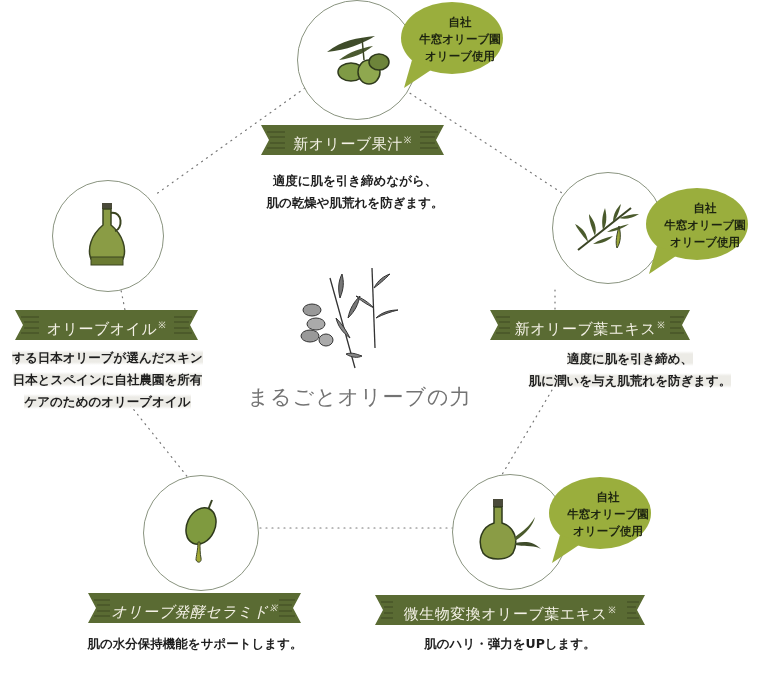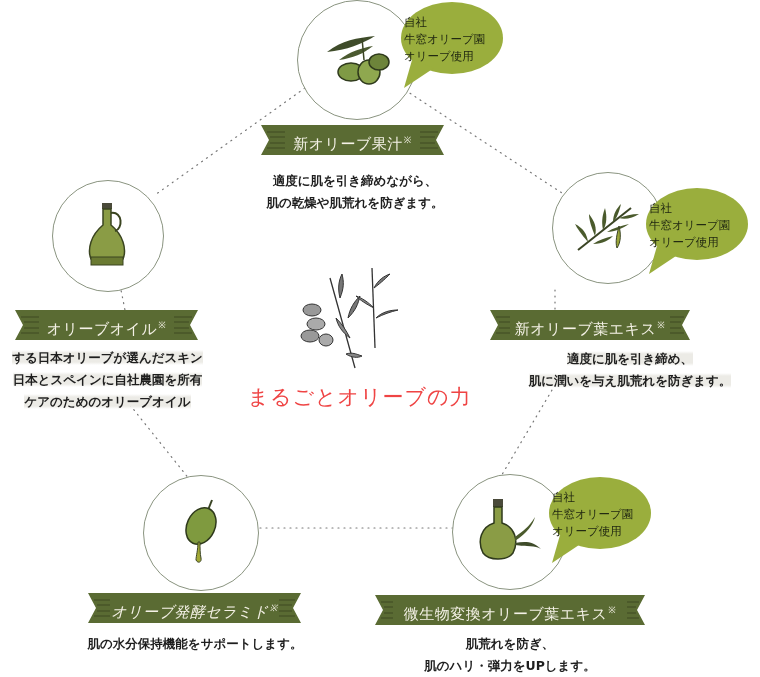--- a/index.html
+++ b/index.html
@@ -5,34 +5,34 @@
   html, body { margin:0; padding:0; background:#ffffff; }
   body { width:760px; height:677px; position:relative; overflow:hidden;
          font-family:"DejaVu Sans","Liberation Sans",sans-serif; color:#222; }
   .lines { position:absolute; left:0; top:0; width:760px; height:677px; }
   .circle { position:absolute; width:120px; height:120px; border-radius:50%;
             border:1px solid #8a9480; background:#fff; box-sizing:border-box;
             display:flex; align-items:center; justify-content:center; }
   .circle svg { display:block; }
   .bubble { position:absolute; width:104px; height:80px; }
   .bubble svg { position:absolute; left:0; top:0; }
-  .bubble .btxt { position:absolute; left:4px; top:12px; width:100px; 
-                  font-size:11.5px; font-weight:normal; line-height:17px; color:#1d2410; }
+  .bubble .btxt { position:absolute; left:10px; top:12px; width:100px; text-align:center;
+                  font-size:11.5px; font-weight:bold; line-height:17px; color:#1d2410; }
   .banner { position:absolute; height:30px; }
   .banner svg { position:absolute; left:0; top:0; }
   .banner .label { position:absolute; left:0; right:0; top:0; height:44px; line-height:30px;
                    text-align:center; color:#f4f1e6; font-family:"DejaVu Serif","Liberation Serif",serif;
                    font-size:15px; letter-spacing:0.5px; white-space:nowrap; }
   .banner .label sup { font-size:9px; vertical-align:6px; margin-left:1px; }
   .desc { position:absolute; text-align:center; font-size:12.5px; font-weight:bold;
           line-height:22px; color:#1e1e1e; white-space:nowrap; }
   .desc.smudge span { background:linear-gradient(#fff0,#ecebe6 20%,#ecebe6 80%,#fff0); }
   .center-title { position:absolute; left:242px; top:383px; width:235px; text-align:center;
                   font-family:"DejaVu Serif","Liberation Serif",serif; font-size:21px;
-                  color:#ef4444; letter-spacing:1px; }
+                  color:#737373; letter-spacing:1px; }
   .center-illus { position:absolute; left:300px; top:268px; width:100px; height:110px; }
 </style>
 </head>
 <body>
 
 <svg class="lines" viewBox="0 0 760 677">
   <g stroke="#777" stroke-width="1.2" stroke-dasharray="1 5" fill="none" stroke-linecap="round">
     <line x1="305" y1="88" x2="155" y2="195"></line>
     <line x1="405" y1="90" x2="565" y2="195"></line>
     <line x1="120" y1="285" x2="125" y2="310"></line>
@@ -237,15 +237,14 @@
         <line x1="6" y1="23" x2="18" y2="23"></line>
     <line x1="252" y1="7" x2="264" y2="7"></line>
         <line x1="252" y1="12" x2="261" y2="12"></line>
         <line x1="252" y1="18" x2="261" y2="18"></line>
         <line x1="252" y1="23" x2="264" y2="23"></line>
       </g>
   </svg>
   <div class="label"><span>微生物変換オリーブ葉エキス</span><sup>※</sup></div>
 </div>
 <div class="desc" style="left:385px;top:633px;width:250px;">
-  <div>肌荒れを防ぎ、</div>
   <div>肌のハリ・弾力をUPします。</div>
 </div>
 
 </body></html>

